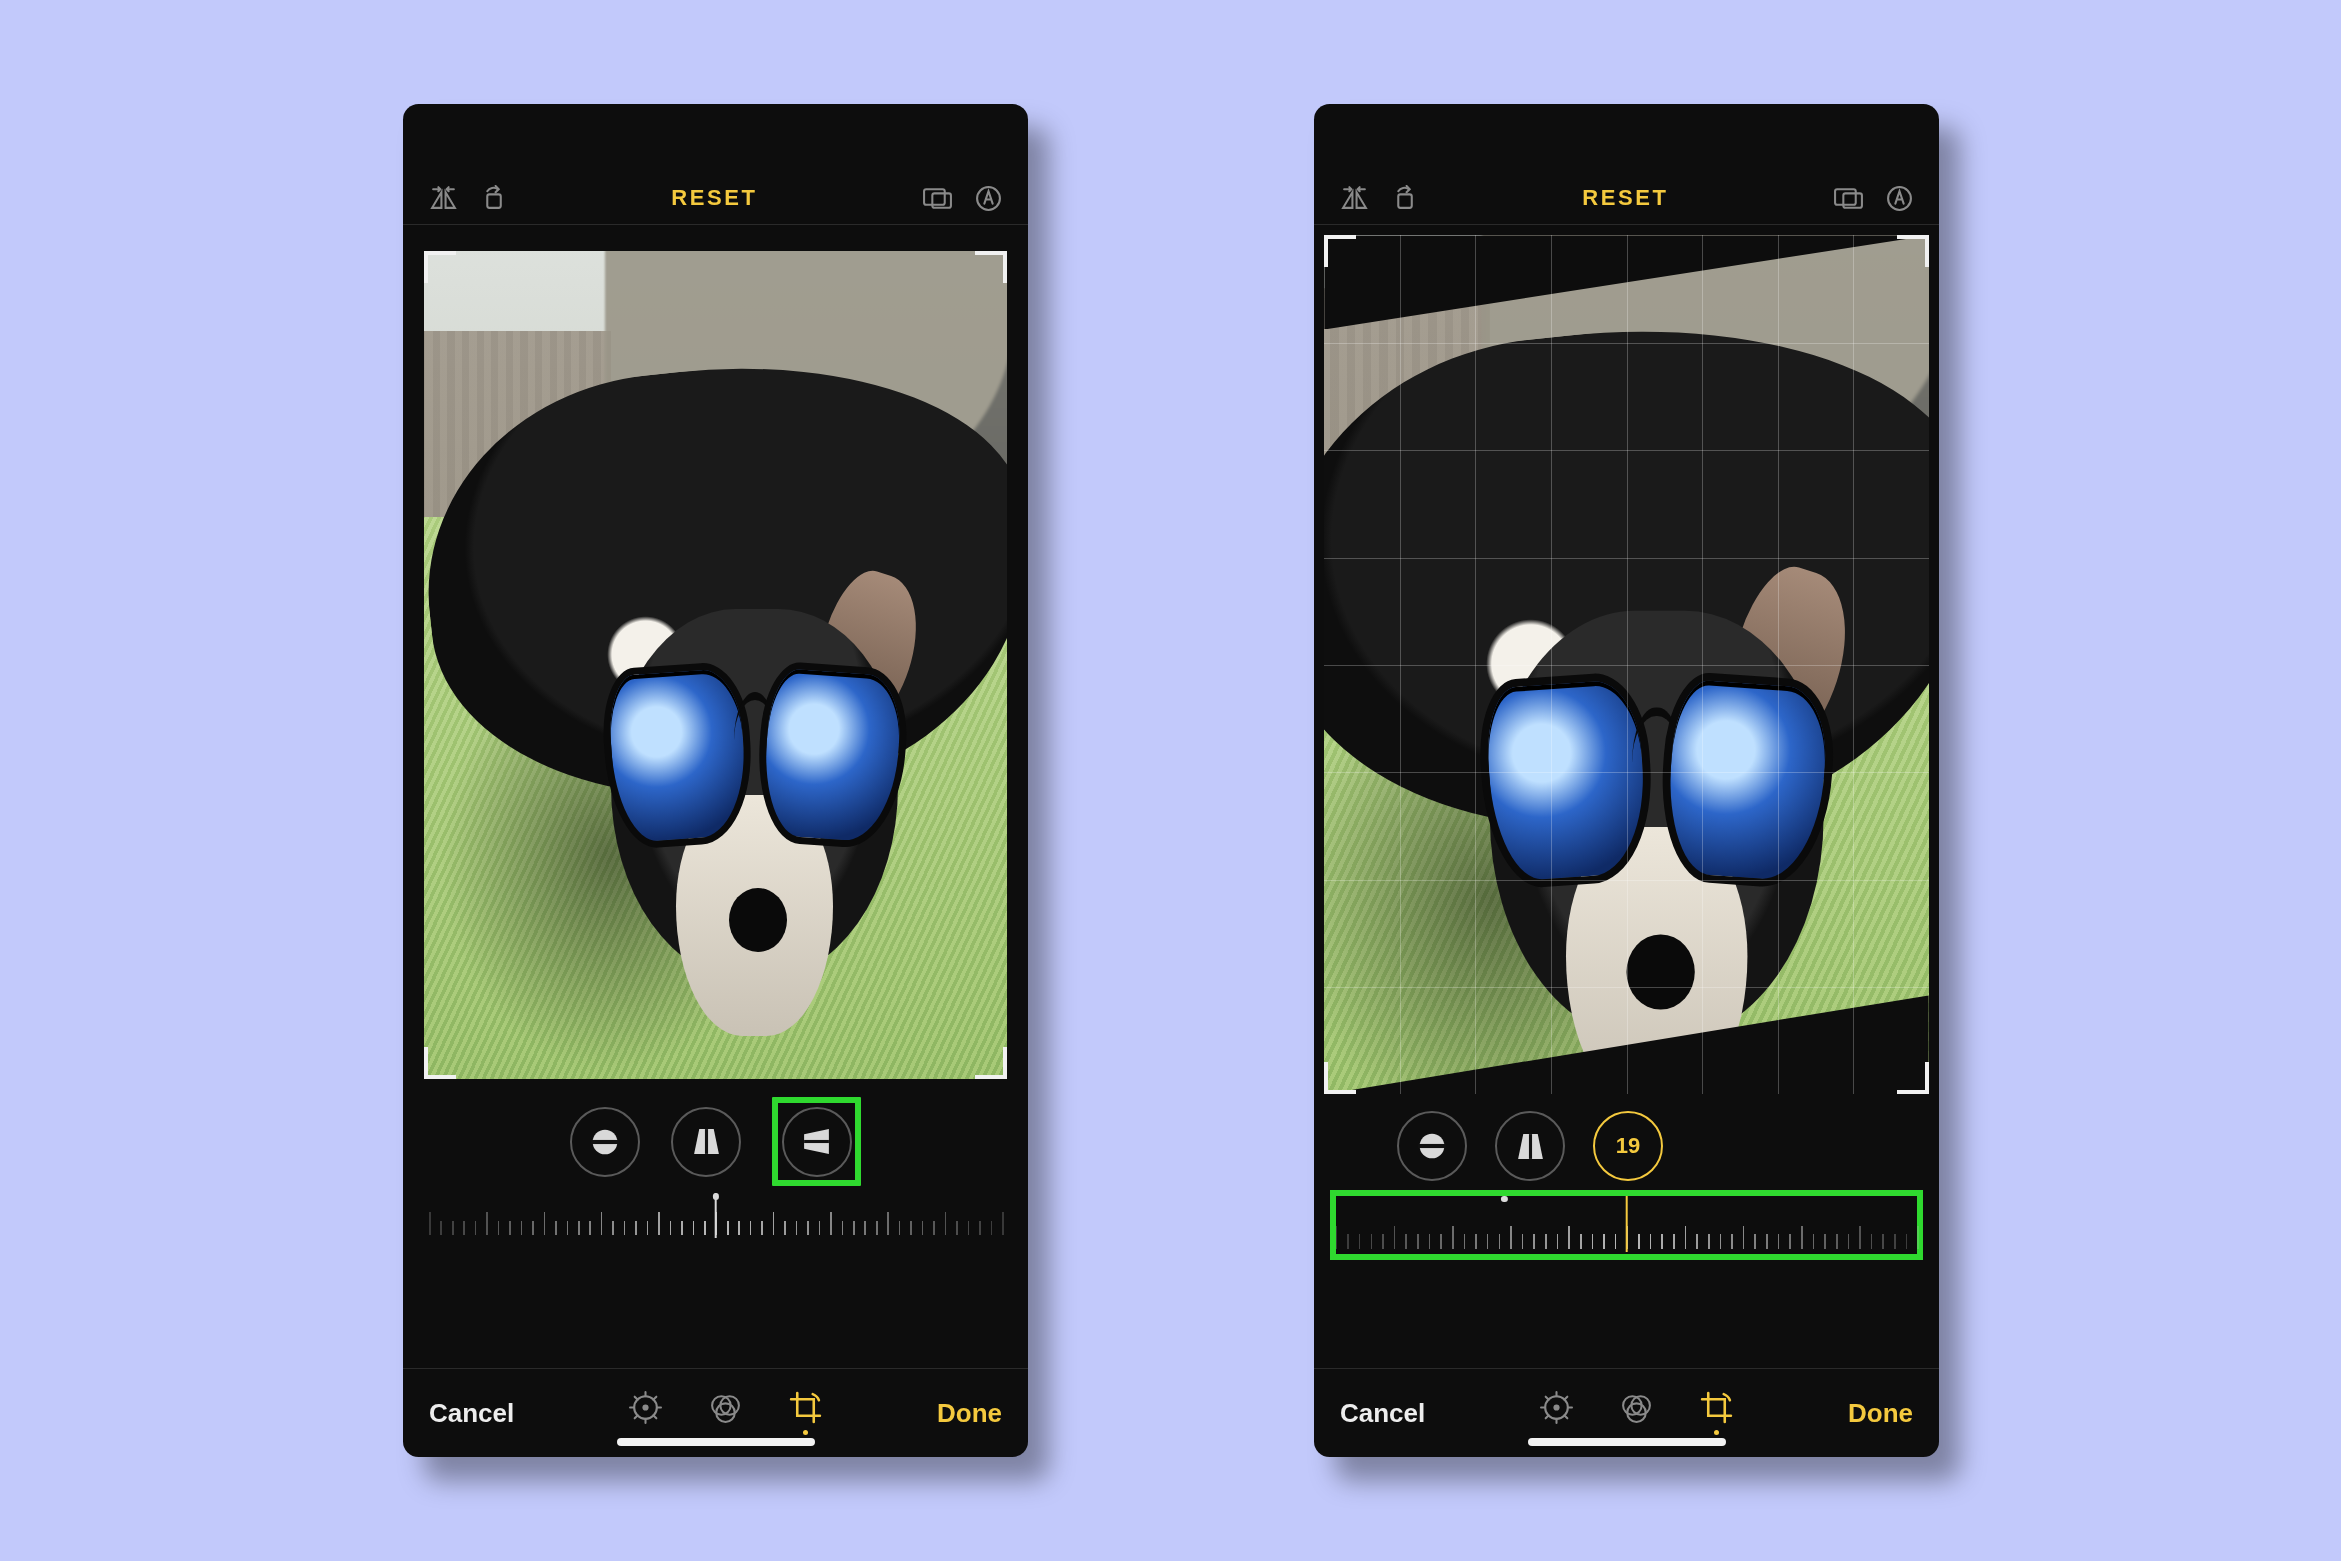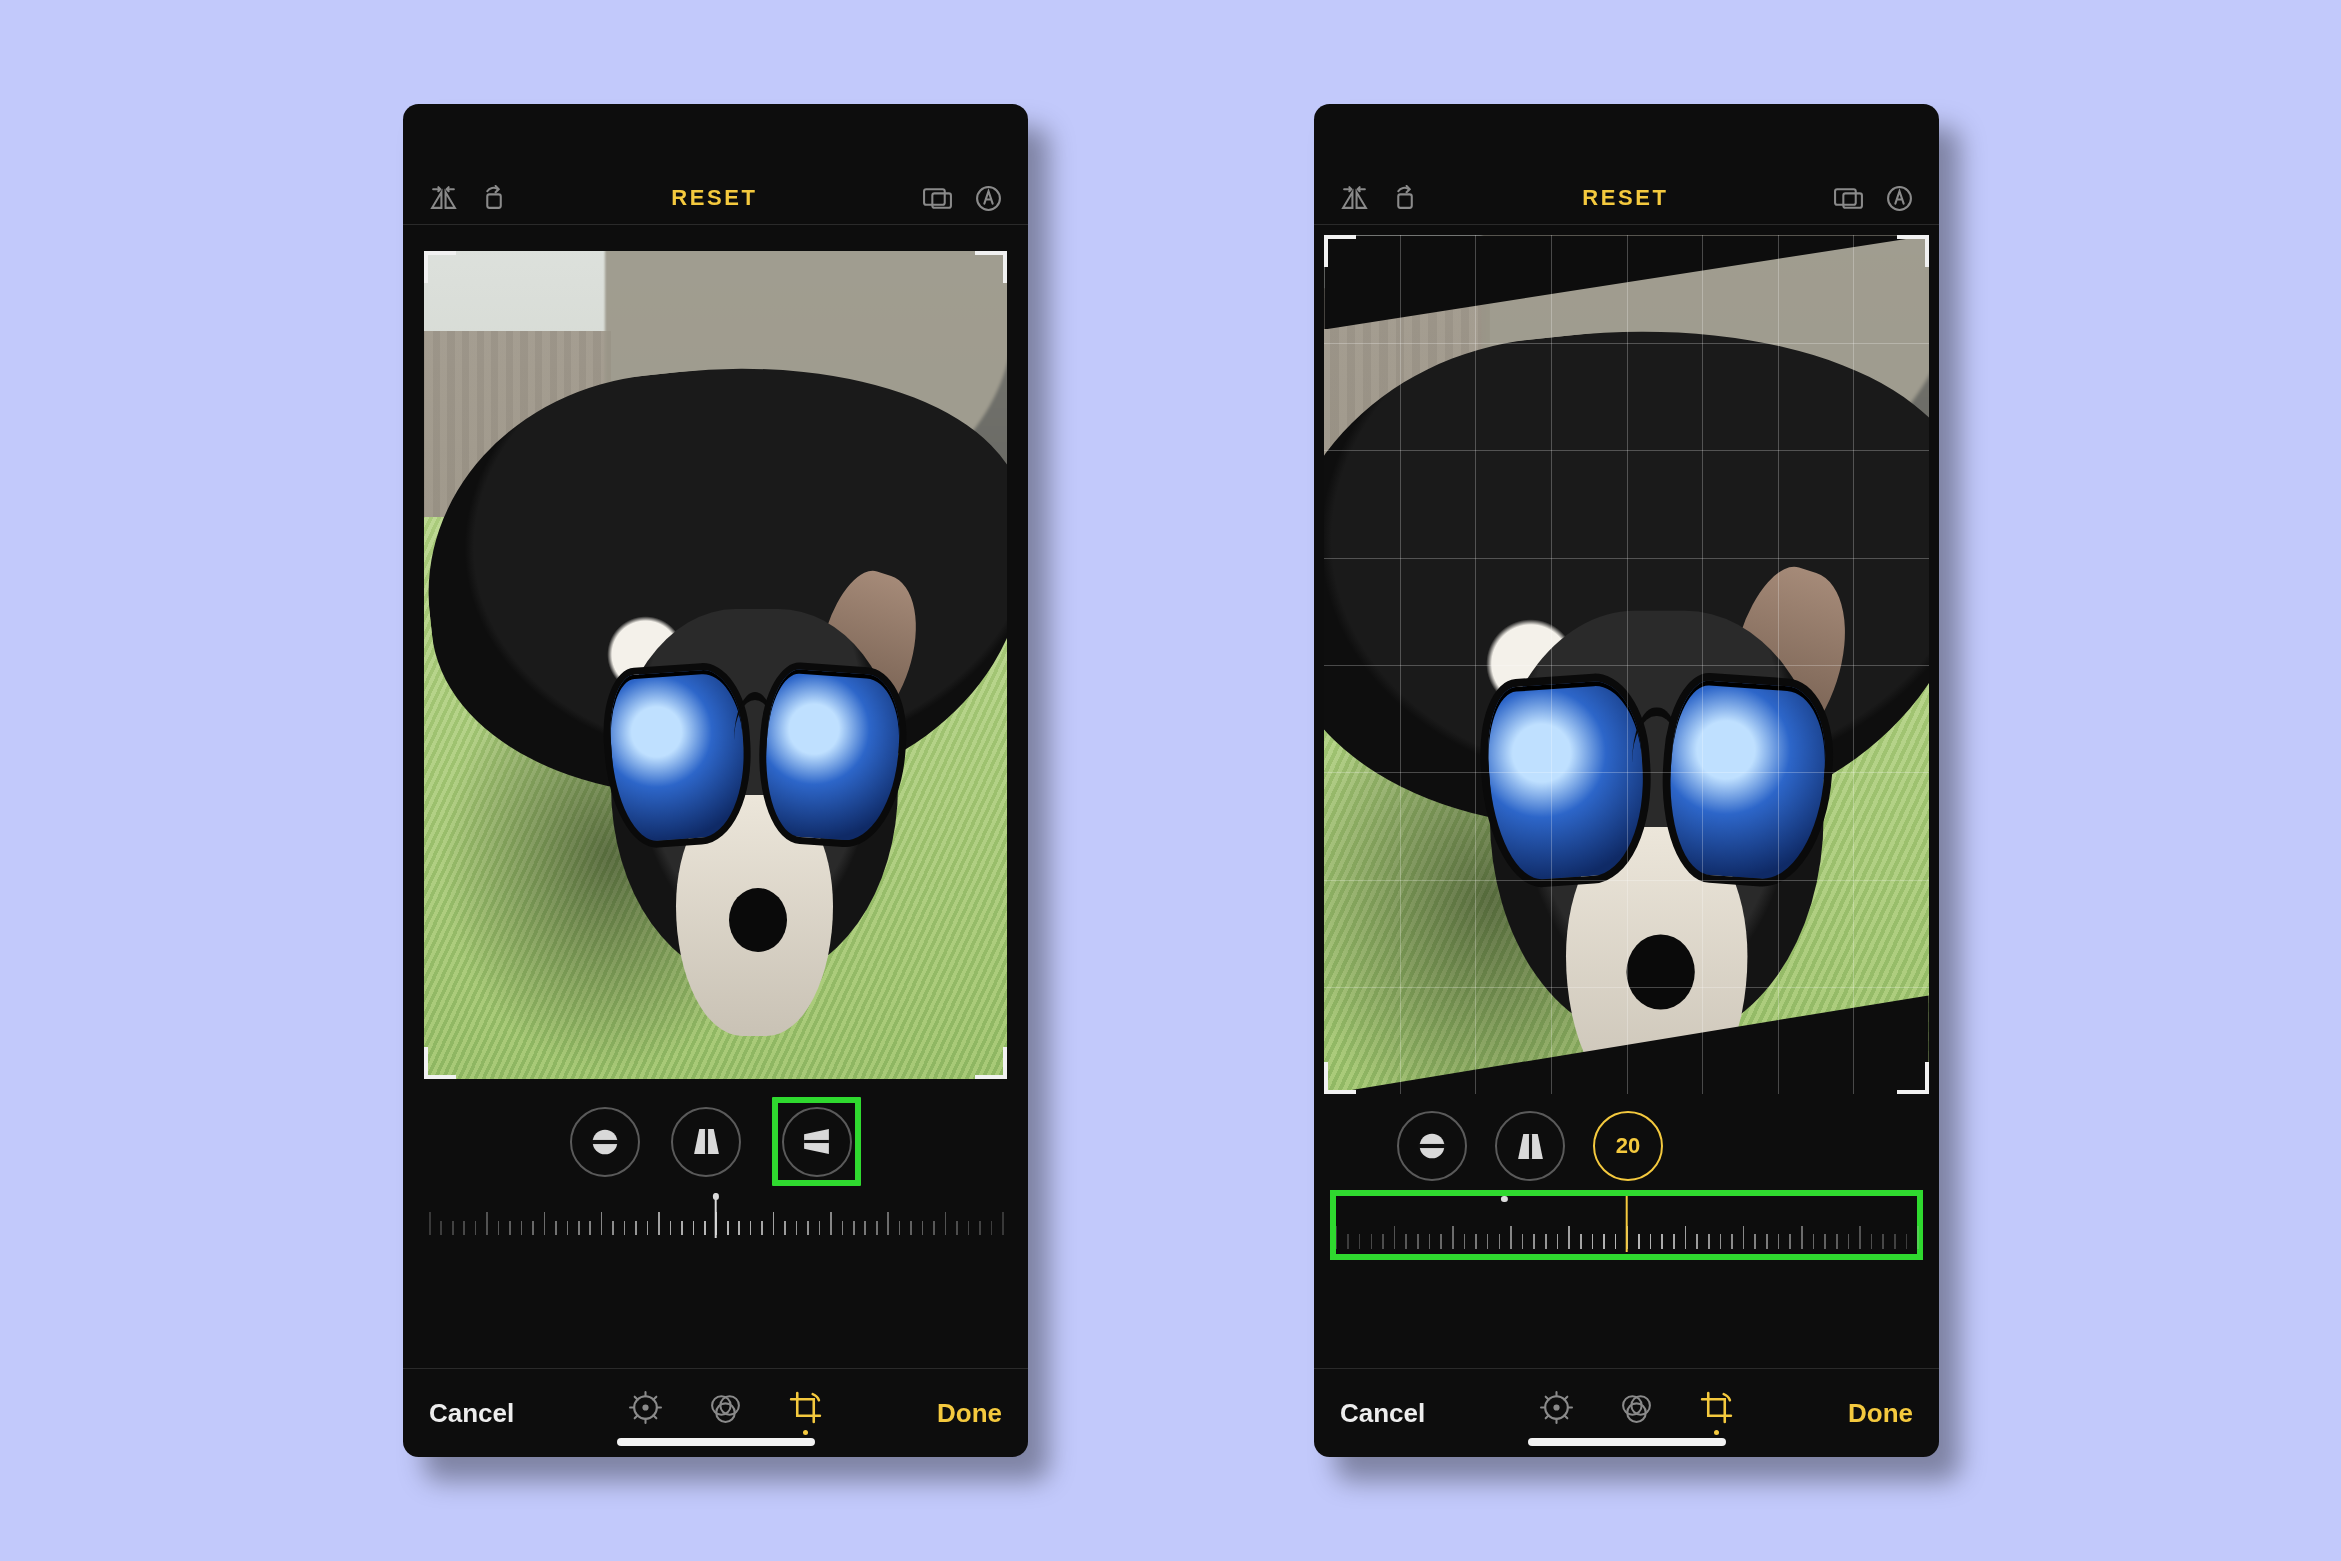--- a/index.html
+++ b/index.html
@@ -495,21 +495,21 @@
           <rect x="6" y="29" width="54" height="8" fill="#111"></rect>
         </svg>
     </div>
     <div class="circ">
       <svg width="31" height="31" viewBox="0 0 60 60">
           <polygon points="16,6 44,6 54,54 6,54" fill="#d9d9d9"></polygon>
           <line x1="30" y1="6" x2="30" y2="54" stroke="#111" stroke-width="6"></line>
         </svg>
     </div>
     <div class="circ active">
-      <span class="circ-label">20</span>
+      <span class="circ-label">19</span>
     </div>
   </div>
 
   <div class="dial hlbox">
     <div class="dot" style="left:29%;"></div>
     <div class="ticks" id="ticks-right">
         <span class="major" style="left: 0%; opacity: 0.25;"></span>
         <span class="minor" style="left: 2%; opacity: 0.28;"></span>
         <span class="minor" style="left: 4%; opacity: 0.31;"></span>
         <span class="minor" style="left: 6%; opacity: 0.34;"></span>

